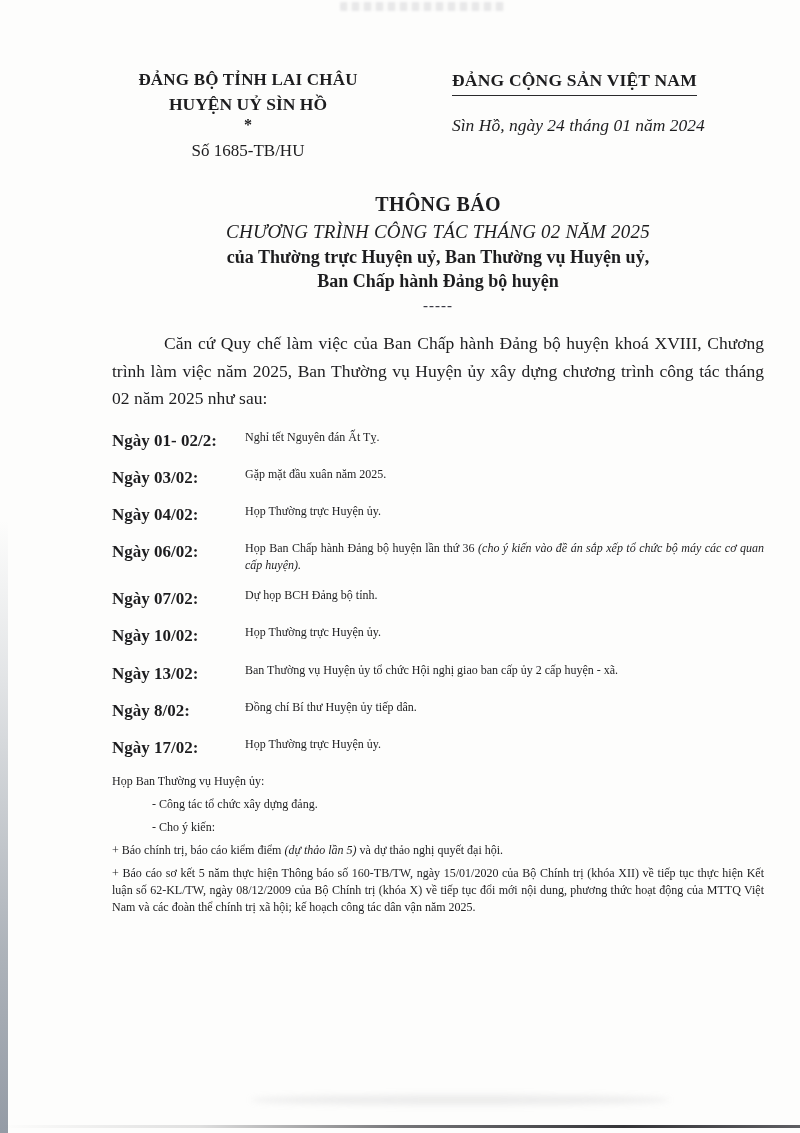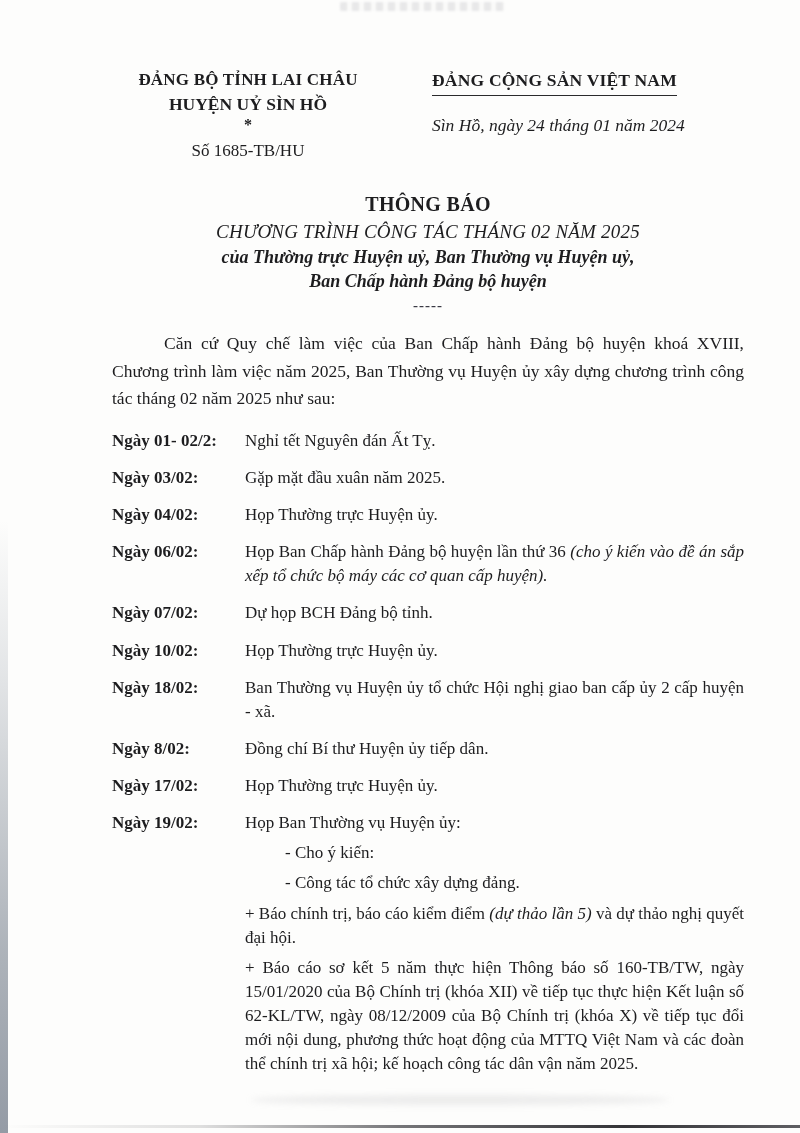--- a/index.html
+++ b/index.html
@@ -8,49 +8,49 @@
     background: #fdfdfc;
     font-family: "Liberation Serif", "DejaVu Serif", serif;
     color: #1d1d1f;
     overflow: hidden;
     position: relative;
   }
   .page {
     position: relative;
     width: 800px; height: 1133px;
     box-sizing: border-box;
-    padding: 70px 56px 0 112px;
+    padding: 70px 36px 0 112px;
   }
   
   .hdr { display: flex; justify-content: space-between; align-items: flex-start; }
   .hdr-left { width: 272px; text-align: center; }
   .hdr-left .l1 { font-weight: bold; font-size: 17px; letter-spacing: .2px; }
   .hdr-left .l2 { font-weight: bold; font-size: 17.5px; margin-top: 4px; }
   .hdr-left .star { font-size: 16px; font-weight: bold; margin-top: 1px; }
   .hdr-left .num { font-size: 17px; margin-top: 7px; }
   .hdr-right { width: 312px; }
   .hdr-right .party { display: inline-block; font-weight: bold; font-size: 17.5px;
     letter-spacing: .2px; padding-bottom: 4px; border-bottom: 1.5px solid #2a2a2c; }
   .hdr-right .pdate { font-style: italic; font-size: 17.5px; margin-top: 19px; }
   
   .ttl { text-align: center; margin-top: 30px; line-height: 1.35; }
   .ttl .t1 { font-weight: bold; font-size: 20px; letter-spacing: .3px; }
   .ttl .t2 { font-size: 19px; margin-top: 1px; letter-spacing: .2px; font-style: italic; }
-  .ttl .t3, .ttl .t4 { font-weight: bold; font-size: 18px; font-style: italic; }
+  .ttl .t3, .ttl .t4 { font-weight: bold; font-size: 18px; }
   .ttl .sep { font-weight: bold; font-size: 15px; letter-spacing: 1px; margin-top: 2px; color: #3a3a44; }
   
   .intro {
     margin-top: 15px; font-size: 17.5px; line-height: 1.55;
     text-align: justify; text-indent: 52px;
   }
   
   .sched { margin-top: 17px; }
   .sched-row { display: flex; margin-bottom: 13px; }
   .sched-date { width: 133px; flex: 0 0 133px; font-weight: bold; font-size: 17px; line-height: 1.42; }
-  .sched-content { flex: 1; font-size: 17px; line-height: 1.42; text-align: justify; }
+  .sched-content { flex: 1; font-size: 12px; line-height: 1.42; text-align: justify; }
   .sched-subline { margin-top: 6px; }
   .sched-subline.indented { padding-left: 40px; text-align: left; }
   .it { font-style: italic; }
   
   .art-top-smudge {
     position: absolute; left: 340px; top: 2px; width: 165px; height: 9px;
     background: repeating-linear-gradient(90deg,
       rgba(120,120,130,.35) 0 7px, rgba(120,120,130,.05) 7px 12px);
     filter: blur(1.2px); opacity: .45; border-radius: 2px;
   }
@@ -131,43 +131,42 @@
           <div><span>Dự họp BCH Đảng bộ tỉnh.</span></div>
         </div>
       </div>
       <div class="sched-row">
         <div class="sched-date">Ngày 10/02:</div>
         <div class="sched-content">
           <div><span>Họp Thường trực Huyện ủy.</span></div>
         </div>
       </div>
       <div class="sched-row">
-        <div class="sched-date">Ngày 18/02:</div>
+        <div class="sched-date">Ngày 13/02:</div>
         <div class="sched-content">
           <div><span>Ban Thường vụ Huyện ủy tổ chức Hội nghị giao ban cấp ủy 2 cấp huyện - xã.</span></div>
         </div>
       </div>
       <div class="sched-row">
         <div class="sched-date">Ngày 8/02:</div>
         <div class="sched-content">
           <div><span>Đồng chí Bí thư Huyện ủy tiếp dân.</span></div>
         </div>
       </div>
       <div class="sched-row">
         <div class="sched-date">Ngày 17/02:</div>
         <div class="sched-content">
           <div><span>Họp Thường trực Huyện ủy.</span></div>
         </div>
       </div>
       <div class="sched-row">
-        <div class="sched-date">Ngày 19/02:</div>
         <div class="sched-content">
           <div><span>Họp Ban Thường vụ Huyện ủy:</span></div>
+          <div class="sched-subline indented"><span>- Công tác tổ chức xây dựng đảng.</span></div>
           <div class="sched-subline indented"><span>- Cho ý kiến:</span></div>
-          <div class="sched-subline indented"><span>- Công tác tổ chức xây dựng đảng.</span></div>
           <div class="sched-subline"><span>+ Báo chính trị, báo cáo kiểm điểm </span><span class="it">(dự thảo lần 5)</span><span> và dự thảo nghị quyết đại hội.</span></div>
           <div class="sched-subline"><span>+ Báo cáo sơ kết 5 năm thực hiện Thông báo số 160-TB/TW, ngày 15/01/2020 của Bộ Chính trị (khóa XII) về tiếp tục thực hiện Kết luận số 62-KL/TW, ngày 08/12/2009 của Bộ Chính trị (khóa X) về tiếp tục đổi mới nội dung, phương thức hoạt động của MTTQ Việt Nam và các đoàn thể chính trị xã hội; kế hoạch công tác dân vận năm 2025.</span></div>
         </div>
       </div>
     </div>
 
   <div class="art-bottom-haze"></div>
   <div class="art-left-strip"></div>
   <div class="art-bottom-edge"></div>
 </div>

